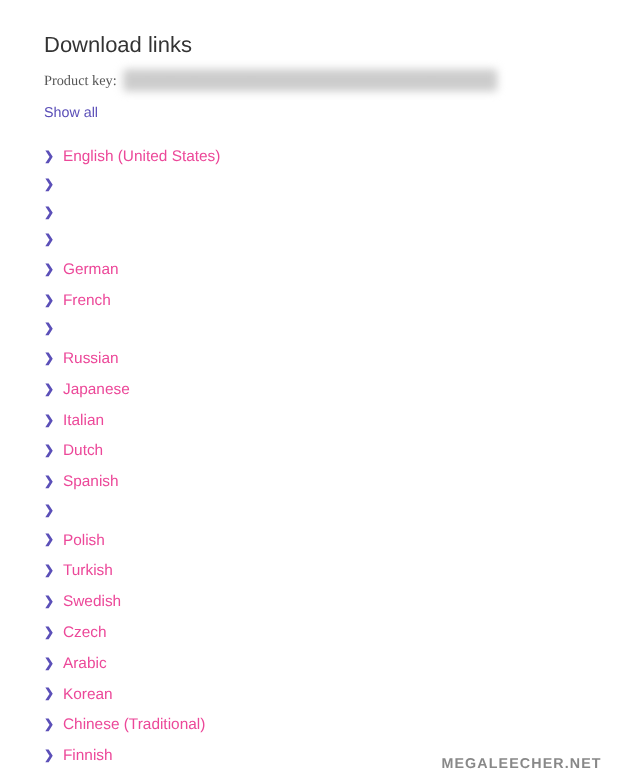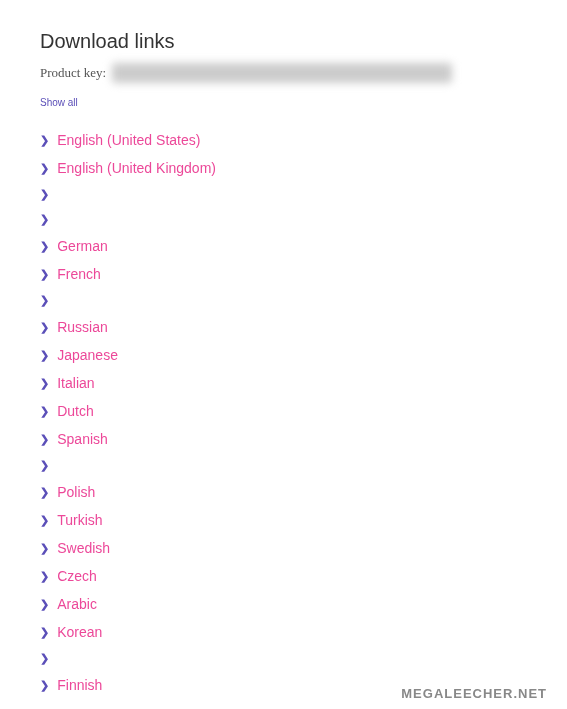--- a/index.html
+++ b/index.html
@@ -42,21 +42,21 @@
       border-radius: 3px;
       font-size: 13px;
       letter-spacing: 2px;
       padding: 2px 6px;
       filter: blur(4px);
     }
 
     .show-all-link {
       color: #5b4fb8;
       text-decoration: none;
-      font-size: 10px;
+      font-size: 13px;
       display: inline-block;
       margin-bottom: 18px;
     }
 
     .language-list {
       list-style: none;
     }
 
     .language-item {
       display: flex;
@@ -102,21 +102,20 @@
 
 <a class="show-all-link" href="#">Show all</a>
 
 <ul class="language-list" id="language-list">
 <li class="language-item">
       <span class="chevron-icon">❯</span>
       <span class="language-label">English (United States)</span>
     </li>
     <li class="language-item">
       <span class="chevron-icon">❯</span>
-      <span class="language-label">English (United Kingdom)</span>
     </li>
     <li class="language-item">
       <span class="chevron-icon">❯</span>
     </li>
     <li class="language-item">
       <span class="chevron-icon">❯</span>
     </li>
     <li class="language-item">
       <span class="chevron-icon">❯</span>
       <span class="language-label">German</span>
@@ -170,20 +169,21 @@
     <li class="language-item">
       <span class="chevron-icon">❯</span>
       <span class="language-label">Arabic</span>
     </li>
     <li class="language-item">
       <span class="chevron-icon">❯</span>
       <span class="language-label">Korean</span>
     </li>
     <li class="language-item">
       <span class="chevron-icon">❯</span>
+      <span class="language-label">Chinese (Traditional)</span>
     </li>
     <li class="language-item">
       <span class="chevron-icon">❯</span>
       <span class="language-label">Finnish</span>
     </li>
   </ul>
 
 <div class="watermark">MEGALEECHER.NET</div>
 
 

